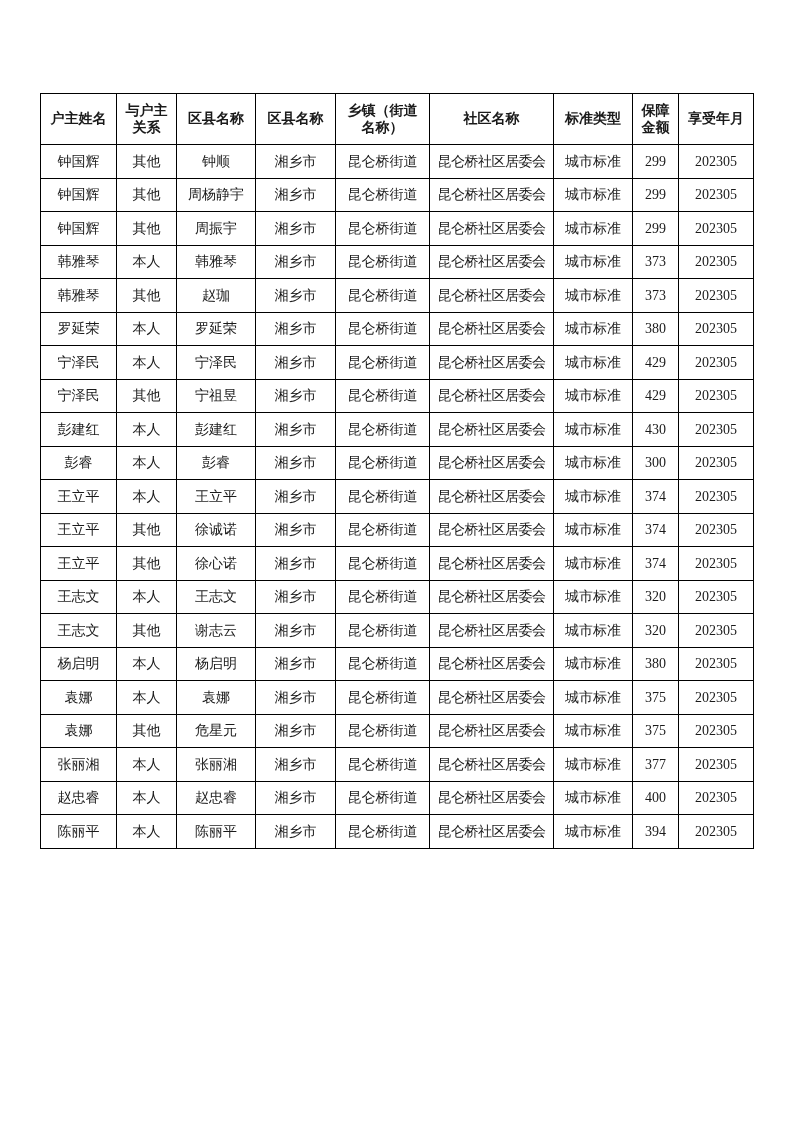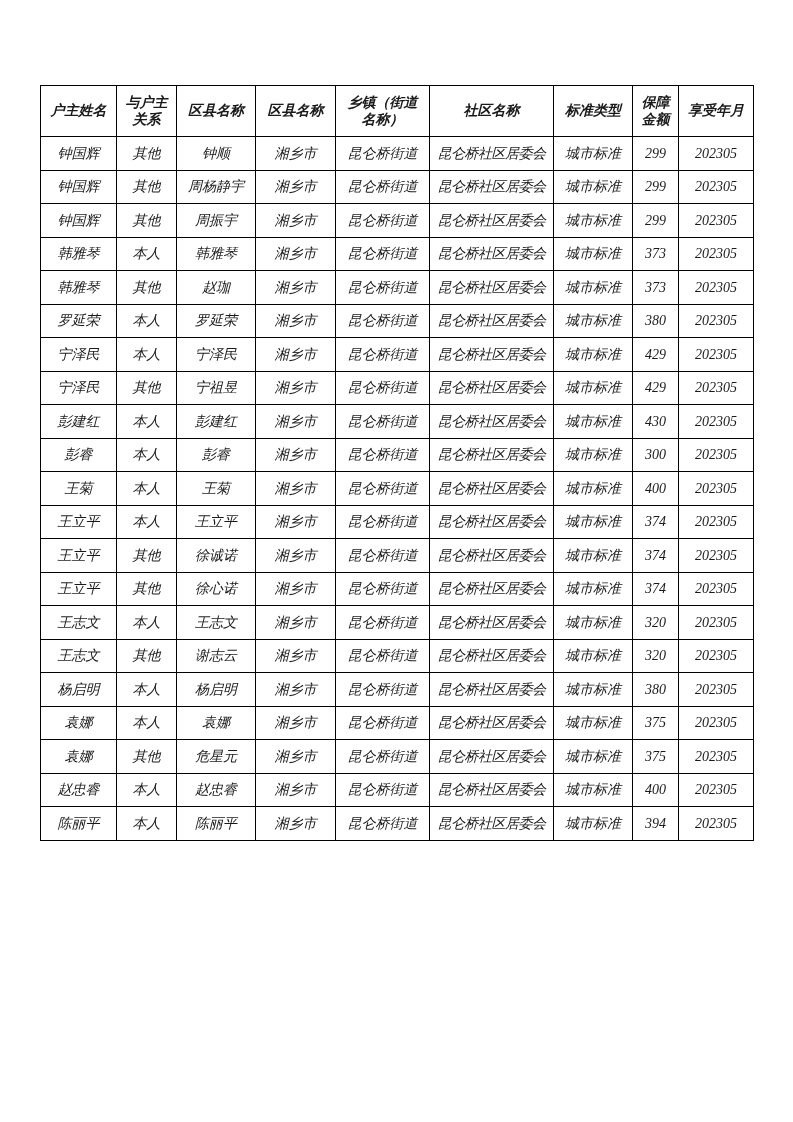--- a/index.html
+++ b/index.html
@@ -10,25 +10,24 @@
   body {
     width: 793px;
     height: 1122px;
     position: relative;
     font-family: "Liberation Serif", "DejaVu Serif", serif;
     color: #1a1a1a;
   }
   .doc-table {
     position: absolute;
     left: 40px;
-    top: 85px;
+    top: 93px;
     width: 713px;
     border-collapse: collapse;
     table-layout: fixed;
-    font-style: italic;
   }
   .doc-table th, .doc-table td {
     border: 1.5px solid #000000;
     text-align: center;
     vertical-align: middle;
     overflow: hidden;
     padding: 0 1px;
     font-size: 14px;
     line-height: 1.25;
   }
@@ -183,31 +182,20 @@
         <td>本人</td>
         <td>彭睿</td>
         <td>湘乡市</td>
         <td>昆仑桥街道</td>
         <td>昆仑桥社区居委会</td>
         <td>城市标准</td>
         <td>300</td>
         <td>202305</td>
       </tr>
       <tr>
-        <td>王菊</td>
-        <td>本人</td>
-        <td>王菊</td>
-        <td>湘乡市</td>
-        <td>昆仑桥街道</td>
-        <td>昆仑桥社区居委会</td>
-        <td>城市标准</td>
-        <td>400</td>
-        <td>202305</td>
-      </tr>
-      <tr>
         <td>王立平</td>
         <td>本人</td>
         <td>王立平</td>
         <td>湘乡市</td>
         <td>昆仑桥街道</td>
         <td>昆仑桥社区居委会</td>
         <td>城市标准</td>
         <td>374</td>
         <td>202305</td>
       </tr>
@@ -279,20 +267,31 @@
       </tr>
       <tr>
         <td>袁娜</td>
         <td>其他</td>
         <td>危星元</td>
         <td>湘乡市</td>
         <td>昆仑桥街道</td>
         <td>昆仑桥社区居委会</td>
         <td>城市标准</td>
         <td>375</td>
+        <td>202305</td>
+      </tr>
+      <tr>
+        <td>张丽湘</td>
+        <td>本人</td>
+        <td>张丽湘</td>
+        <td>湘乡市</td>
+        <td>昆仑桥街道</td>
+        <td>昆仑桥社区居委会</td>
+        <td>城市标准</td>
+        <td>377</td>
         <td>202305</td>
       </tr>
       <tr>
         <td>赵忠睿</td>
         <td>本人</td>
         <td>赵忠睿</td>
         <td>湘乡市</td>
         <td>昆仑桥街道</td>
         <td>昆仑桥社区居委会</td>
         <td>城市标准</td>

